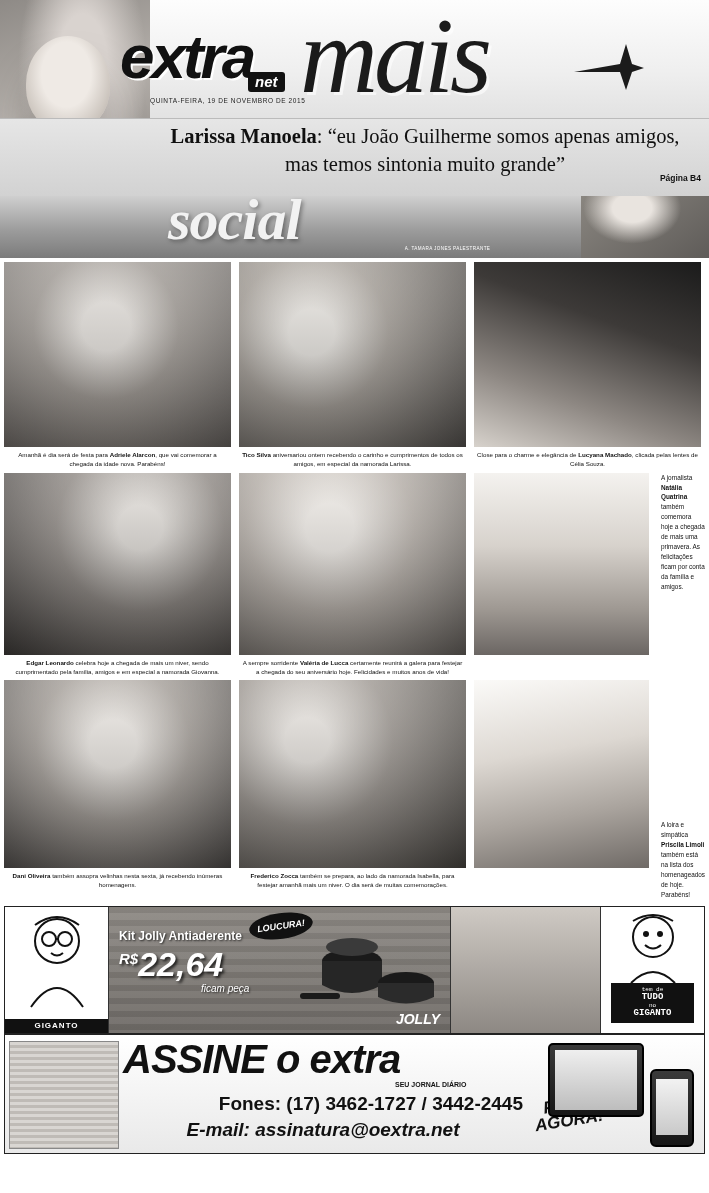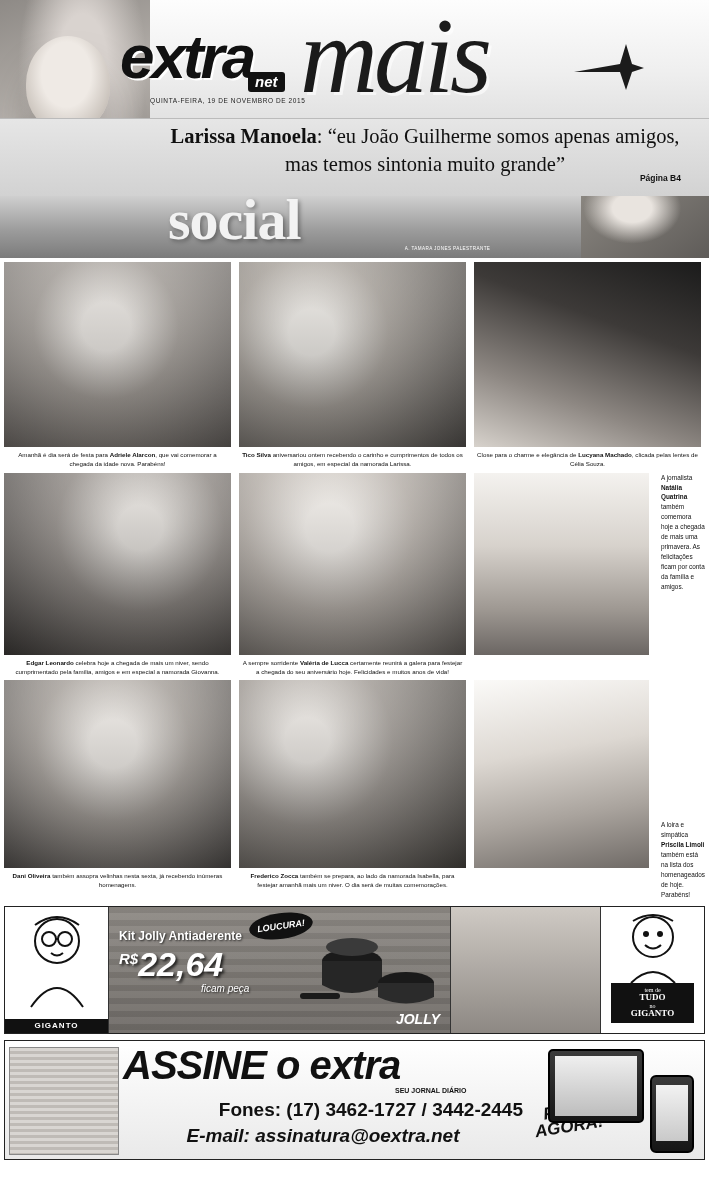--- a/index.html
+++ b/index.html
@@ -70,32 +70,32 @@
     position:relative; height:78px; width:709px;
     background: linear-gradient(180deg,#e6e6e6 0%, #d2d2d2 100%);
     border-top:1px solid #bbb;
   }
   .hl-text {
     position:absolute; left:160px; top:4px; width:530px; text-align:center;
     font-size:20.5px; line-height:1.35; color:#101010;
   }
   .hl-text b { font-weight:bold; }
   .hl-page {
-    position:absolute; right:28px; top:54px;
+    position:absolute; right:8px; top:54px;
     font-family:"Liberation Sans", sans-serif; font-size:8.5px; font-weight:bold; color:#111;
   }
 
   
   .socialband {
     position:relative; height:62px; width:709px; overflow:hidden;
     background: linear-gradient(180deg,#cfcfcf 0%, #9c9c9c 55%, #7b7b7b 100%);
   }
   .sb-word {
     position:absolute; left:168px; top:-10px;
-    font-family:"Liberation Serif", serif; font-weight:bold;
+    font-family:"Liberation Serif", serif; font-style:italic; font-weight:bold;
     font-size:58px; color:#f2f2f2; letter-spacing:-1px;
     text-shadow: 2px 2px 4px rgba(0,0,0,.35);
   }
   .sb-quote {
     position:absolute; left:340px; top:4px; width:215px;
     font-style:italic; font-size:9.2px; line-height:1.45; color:#fff; text-align:center;
     text-shadow: 0 1px 2px rgba(0,0,0,.5);
   }
   .sb-quote-author {
     position:absolute; left:340px; top:50px; width:215px; text-align:center;
@@ -197,27 +197,27 @@
   }
   .ad-pans { position:absolute; right:6px; top:14px; width:150px; height:100px; }
   .ad-jolly {
     position:absolute; right:10px; bottom:6px; color:#fff;
     font-family:"Liberation Sans", sans-serif; font-weight:bold; font-style:italic; font-size:14px;
   }
   .ad-store { width:150px; border-left:1px solid #333; background:linear-gradient(180deg,#cfcac4,#8d8883); }
   .ad-boy { width:104px; border-left:1px solid #333; background:#fff; position:relative; }
   .ad-boy .plate {
     position:absolute; left:10px; bottom:10px; right:10px; background:#111; color:#fff;
-    font-family:Liberation Serif, serif; font-weight:bold; font-size:9px;
+    font-family:Liberation Mono, monospace; font-weight:bold; font-size:9px;
     text-align:center; line-height:1.05; padding:4px 0;
   }
   .ad-boy .plate .small { font-size:6px; font-weight:normal; }
 
   .assine {
-    margin:6px 4px 4px 4px; border:1px solid #222; height:120px; position:relative;
+    margin:0 4px 4px 4px; border:1px solid #222; height:120px; position:relative;
     background: linear-gradient(180deg,#ffffff 0%, #e9e9e9 100%);
     overflow:hidden;
   }
   .as-paper { position:absolute; left:4px; top:6px; width:110px; height:108px;
     background: repeating-linear-gradient(180deg,#d9d6d2 0 3px,#bfbbb6 3px 6px); border:1px solid #888; }
   .as-title {
     position:absolute; left:118px; top:2px;
     font-family:"Liberation Sans", sans-serif; font-weight:bold; font-style:italic;
     font-size:40px; letter-spacing:-1px; color:#111;
   }

